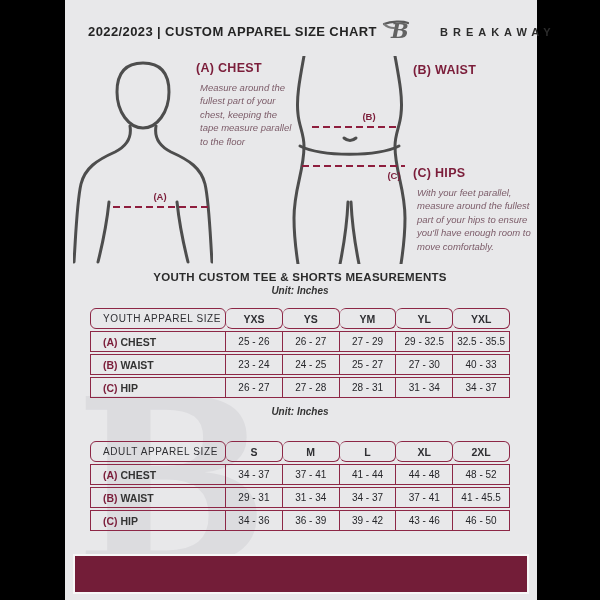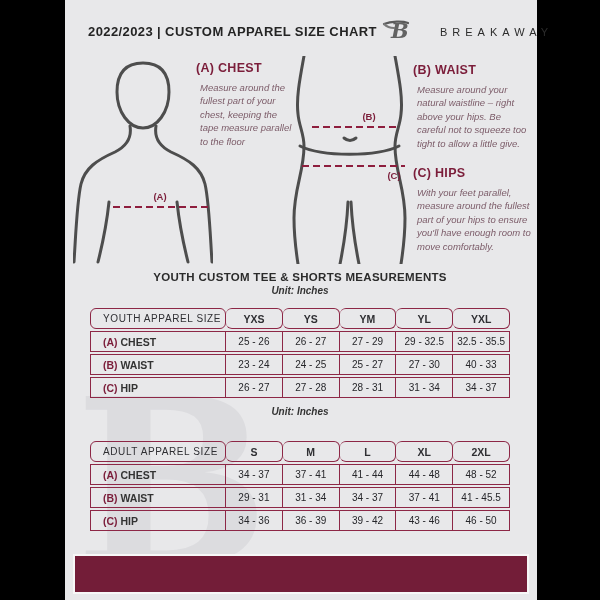--- a/index.html
+++ b/index.html
@@ -9,21 +9,21 @@
 
   
   .watermark{position:absolute;left:10px;top:368px;font-family:"DejaVu Serif",serif;
              font-weight:bold;font-size:230px;line-height:1;color:#dcdcdf;z-index:0;
              user-select:none;}
 
   
   .hdr-title{position:absolute;left:23px;top:24px;font-size:13px;font-weight:bold;
              letter-spacing:.4px;color:#242424;z-index:2;}
   .logo{position:absolute;left:316px;top:15px;width:30px;height:28px;z-index:2;}
-  .brand{position:absolute;left:351px;top:26px;font-size:11px;font-weight:normal;
+  .brand{position:absolute;left:351px;top:26px;font-size:11px;font-weight:bold;
          letter-spacing:5px;color:#2c2c2c;z-index:2;padding-left:24px;}
 
   
   .svg-abs{position:absolute;z-index:1;}
   .upper-body{left:8px;top:56px;}
   .lower-body{left:222px;top:56px;}
   .outline{fill:none;stroke:#4d4d4d;stroke-width:3;stroke-linecap:round;}
   .dash{fill:none;stroke:#8e1e3e;stroke-width:2.2;stroke-dasharray:7,4;}
   .marker{font-family:"Liberation Sans",sans-serif;font-size:9.5px;font-weight:bold;fill:#7b1d3a;}
 
@@ -100,21 +100,20 @@
       <text class="marker" x="82" y="64" text-anchor="middle">(B)</text>
       <text class="marker" x="107" y="123" text-anchor="middle">(C)</text>
     </svg>
 
     <div class="guide guide-chest">
       <h3>(A) CHEST</h3>
       <p>Measure around the fullest part of your chest, keeping the tape measure parallel to the floor</p>
     </div>
     <div class="guide guide-waist">
       <h3>(B) WAIST</h3>
-      <p>Measure around your natural waistline – right above your hips. Be careful not to squeeze too tight to allow a little give.</p>
     </div>
     <div class="guide guide-hips">
       <h3>(C) HIPS</h3>
       <p>With your feet parallel, measure around the fullest part of your hips to ensure you'll have enough room to move comfortably.</p>
     </div>
 
     <div class="section-title youth-title">
       <div class="t">YOUTH CUSTOM TEE &amp; SHORTS MEASUREMENTS</div>
       <div class="u">Unit: Inches</div>
     </div>

